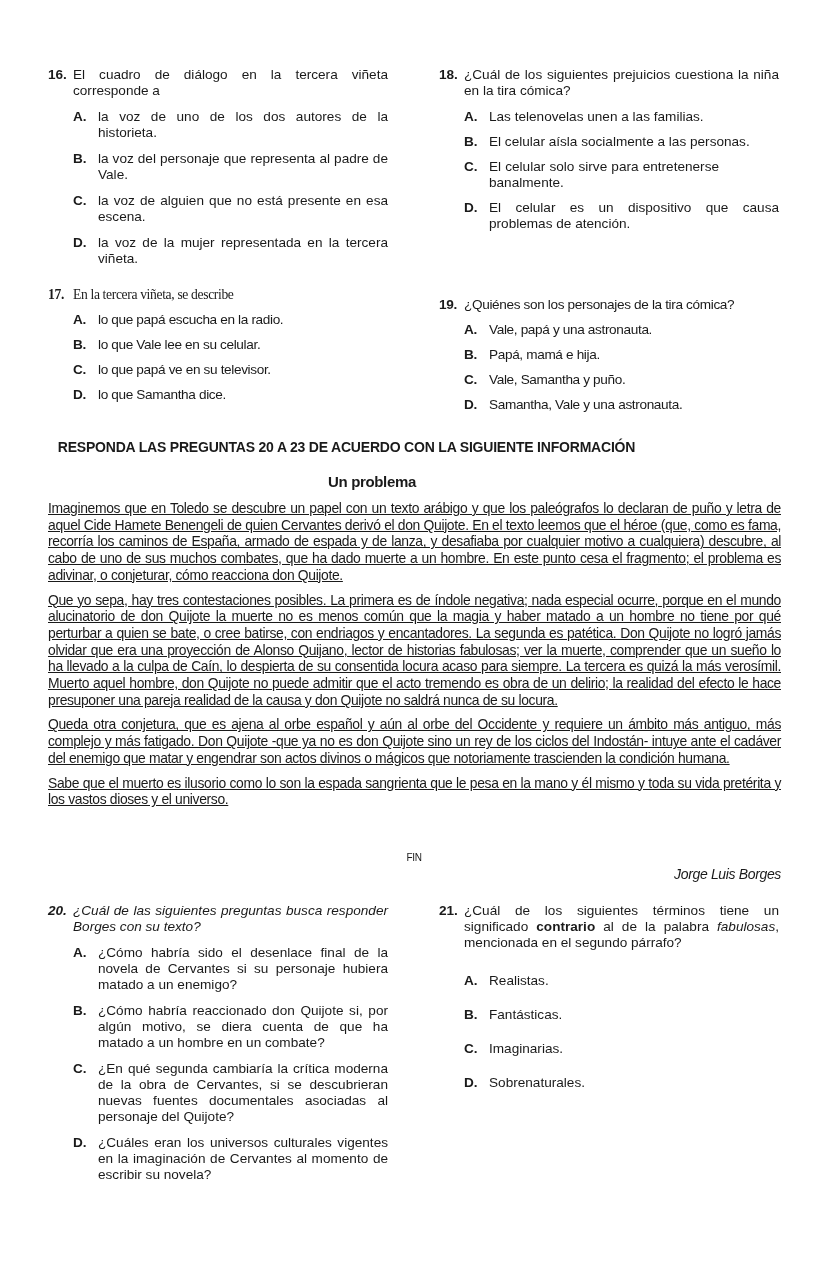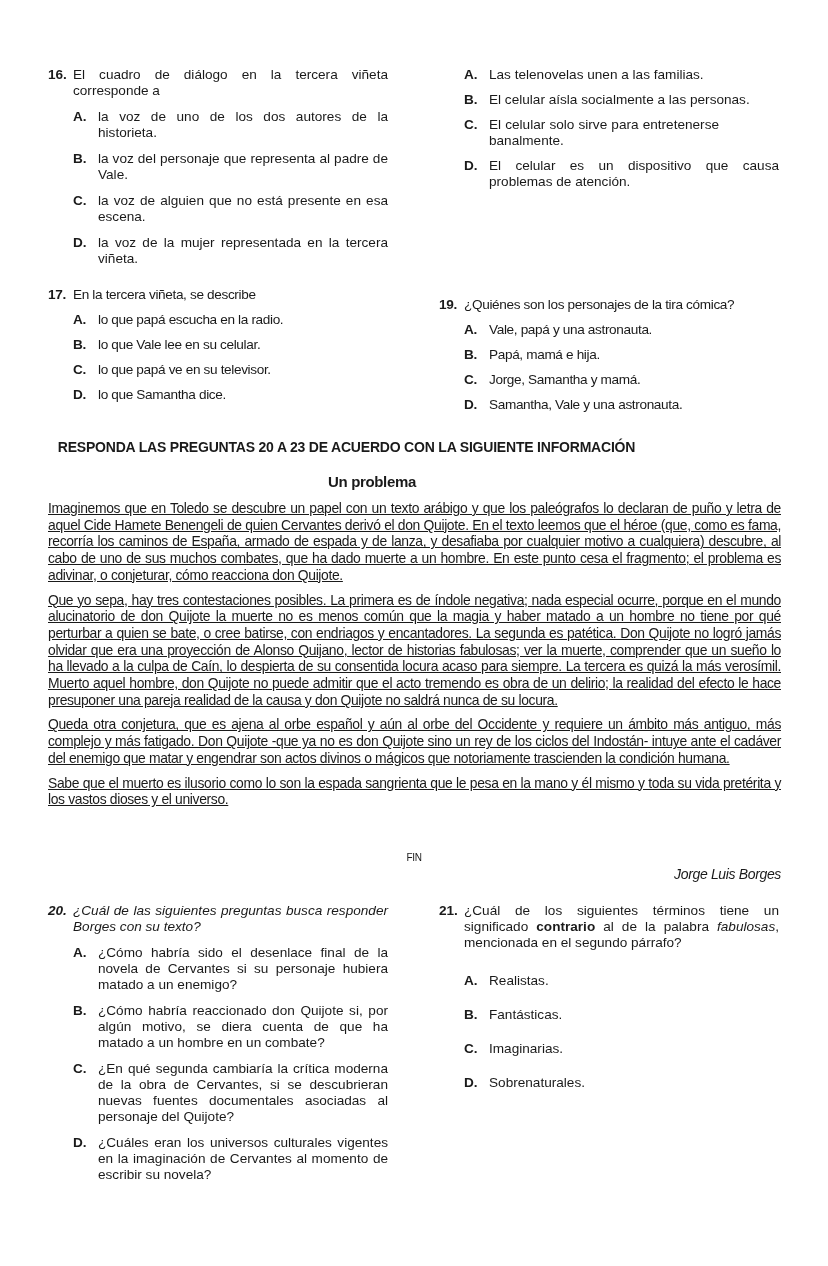--- a/index.html
+++ b/index.html
@@ -28,45 +28,49 @@
     <span class="num">16.</span>
     <span>El cuadro de diálogo en la tercera viñeta corresponde a</span>
   </div>
   <div class="opt" style="margin-bottom:10px;"><span class="letter">A.</span><span>la voz de uno de los dos autores de la historieta.</span></div>
   <div class="opt" style="margin-bottom:10px;"><span class="letter">B.</span><span>la voz del personaje que representa al padre de Vale.</span></div>
   <div class="opt" style="margin-bottom:10px;"><span class="letter">C.</span><span>la voz de alguien que no está presente en esa escena.</span></div>
   <div class="opt"><span class="letter">D.</span><span>la voz de la mujer representada en la tercera viñeta.</span></div>
 </div>
 
 <div class="q" style="left:439px; top:67px;">
+  <div class="stem" style="margin-bottom:10px;">
+    <span class="num">18.</span>
+    <span>¿Cuál de los siguientes prejuicios cuestiona la niña en la tira cómica?</span>
+  </div>
   <div class="opt" style="margin-bottom:9px;"><span class="letter">A.</span><span>Las telenovelas unen a las familias.</span></div>
   <div class="opt" style="margin-bottom:9px;"><span class="letter">B.</span><span>El celular aísla socialmente a las personas.</span></div>
   <div class="opt" style="margin-bottom:9px; padding-right:60px;"><span class="letter">C.</span><span>El celular solo sirve para entretenerse banalmente.</span></div>
   <div class="opt"><span class="letter">D.</span><span>El celular es un dispositivo que causa problemas de atención.</span></div>
 </div>
 
 <div class="q narrow" style="left:48px; top:287px; width:360px;">
-  <div class="stem" style="margin-bottom:9px;">
+  <div class="stem" style="margin-bottom:9px;font-family:Liberation Serif, serif;">
     <span class="num">17.</span>
     <span>En la tercera viñeta, se describe</span>
   </div>
   <div class="opt" style="margin-bottom:9px;"><span class="letter">A.</span><span>lo que papá escucha en la radio.</span></div>
   <div class="opt" style="margin-bottom:9px;"><span class="letter">B.</span><span>lo que Vale lee en su celular.</span></div>
   <div class="opt" style="margin-bottom:9px;"><span class="letter">C.</span><span>lo que papá ve en su televisor.</span></div>
   <div class="opt"><span class="letter">D.</span><span>lo que Samantha dice.</span></div>
 </div>
 
 <div class="q narrow" style="left:439px; top:297px; width:360px;">
   <div class="stem" style="margin-bottom:9px;">
     <span class="num">19.</span>
     <span>¿Quiénes son los personajes de la tira cómica?</span>
   </div>
   <div class="opt" style="margin-bottom:9px;"><span class="letter">A.</span><span>Vale, papá y una astronauta.</span></div>
   <div class="opt" style="margin-bottom:9px;"><span class="letter">B.</span><span>Papá, mamá e hija.</span></div>
-  <div class="opt" style="margin-bottom:9px;"><span class="letter">C.</span><span>Jorge, Samantha y mamá.</span></div>
+  <div class="opt" style="margin-bottom:9px;"><span class="letter">C.</span><span>Vale, Samantha y puño.</span></div>
   <div class="opt"><span class="letter">D.</span><span>Samantha, Vale y una astronauta.</span></div>
 </div>
 
 <div class="instr narrow">RESPONDA LAS PREGUNTAS 20 A 23 DE ACUERDO CON LA SIGUIENTE INFORMACIÓN</div>
 
 <div class="title narrow">Un problema</div>
 <div class="passage" style="top:500px;">
   <p>Imaginemos que en Toledo se descubre un papel con un texto arábigo y que los paleógrafos lo declaran de puño y letra de aquel Cide Hamete Benengeli de quien Cervantes derivó el don Quijote. En el texto leemos que el héroe (que, como es fama, recorría los caminos de España, armado de espada y de lanza, y desafiaba por cualquier motivo a cualquiera) descubre, al cabo de uno de sus muchos combates, que ha dado muerte a un hombre. En este punto cesa el fragmento; el problema es adivinar, o conjeturar, cómo reacciona don Quijote.</p>
   <p>Que yo sepa, hay tres contestaciones posibles. La primera es de índole negativa; nada especial ocurre, porque en el mundo alucinatorio de don Quijote la muerte no es menos común que la magia y haber matado a un hombre no tiene por qué perturbar a quien se bate, o cree batirse, con endriagos y encantadores. La segunda es patética. Don Quijote no logró jamás olvidar que era una proyección de Alonso Quijano, lector de historias fabulosas; ver la muerte, comprender que un sueño lo ha llevado a la culpa de Caín, lo despierta de su consentida locura acaso para siempre. La tercera es quizá la más verosímil. Muerto aquel hombre, don Quijote no puede admitir que el acto tremendo es obra de un delirio; la realidad del efecto le hace presuponer una pareja realidad de la causa y don Quijote no saldrá nunca de su locura.</p>
   <p>Queda otra conjetura, que es ajena al orbe español y aún al orbe del Occidente y requiere un ámbito más antiguo, más complejo y más fatigado. Don Quijote -que ya no es don Quijote sino un rey de los ciclos del Indostán- intuye ante el cadáver del enemigo que matar y engendrar son actos divinos o mágicos que notoriamente trascienden la condición humana.</p>

